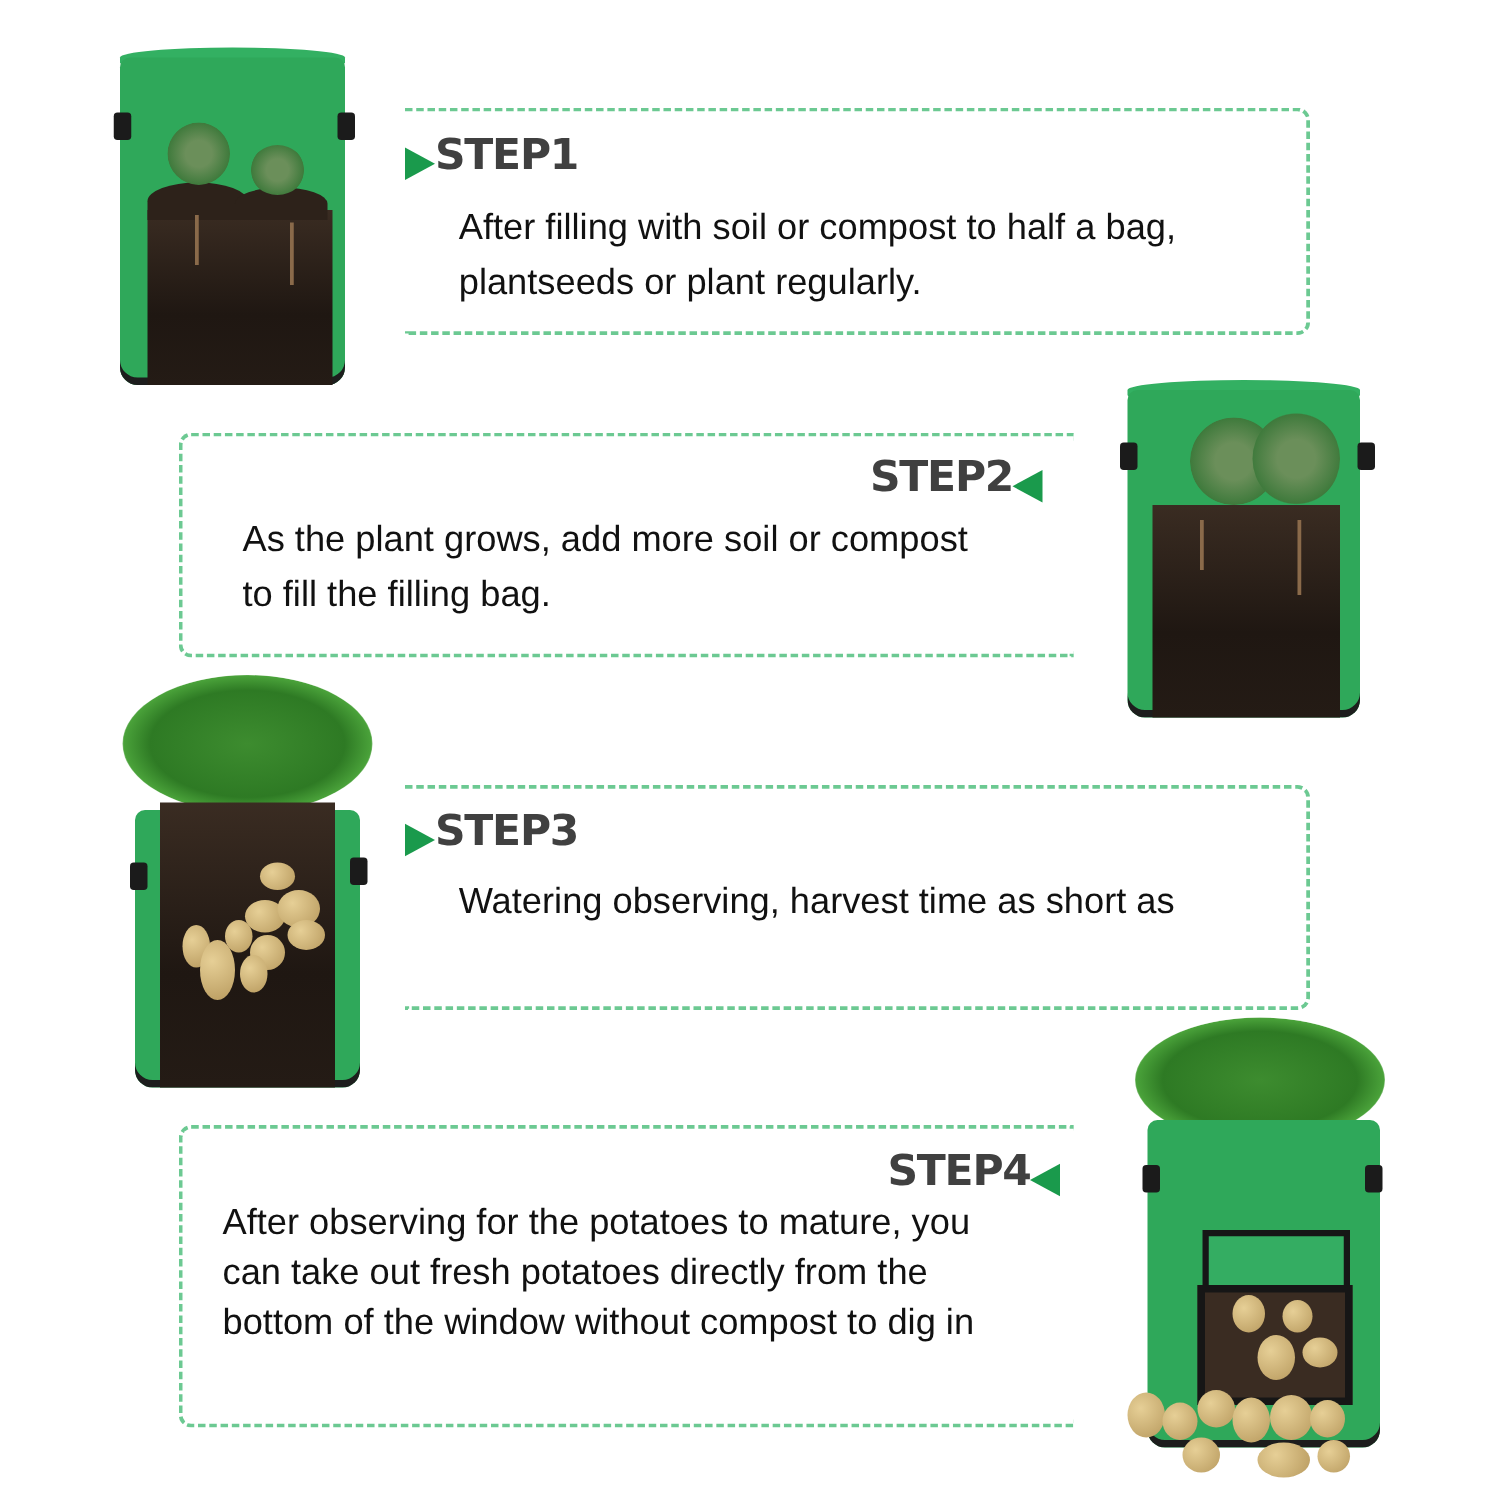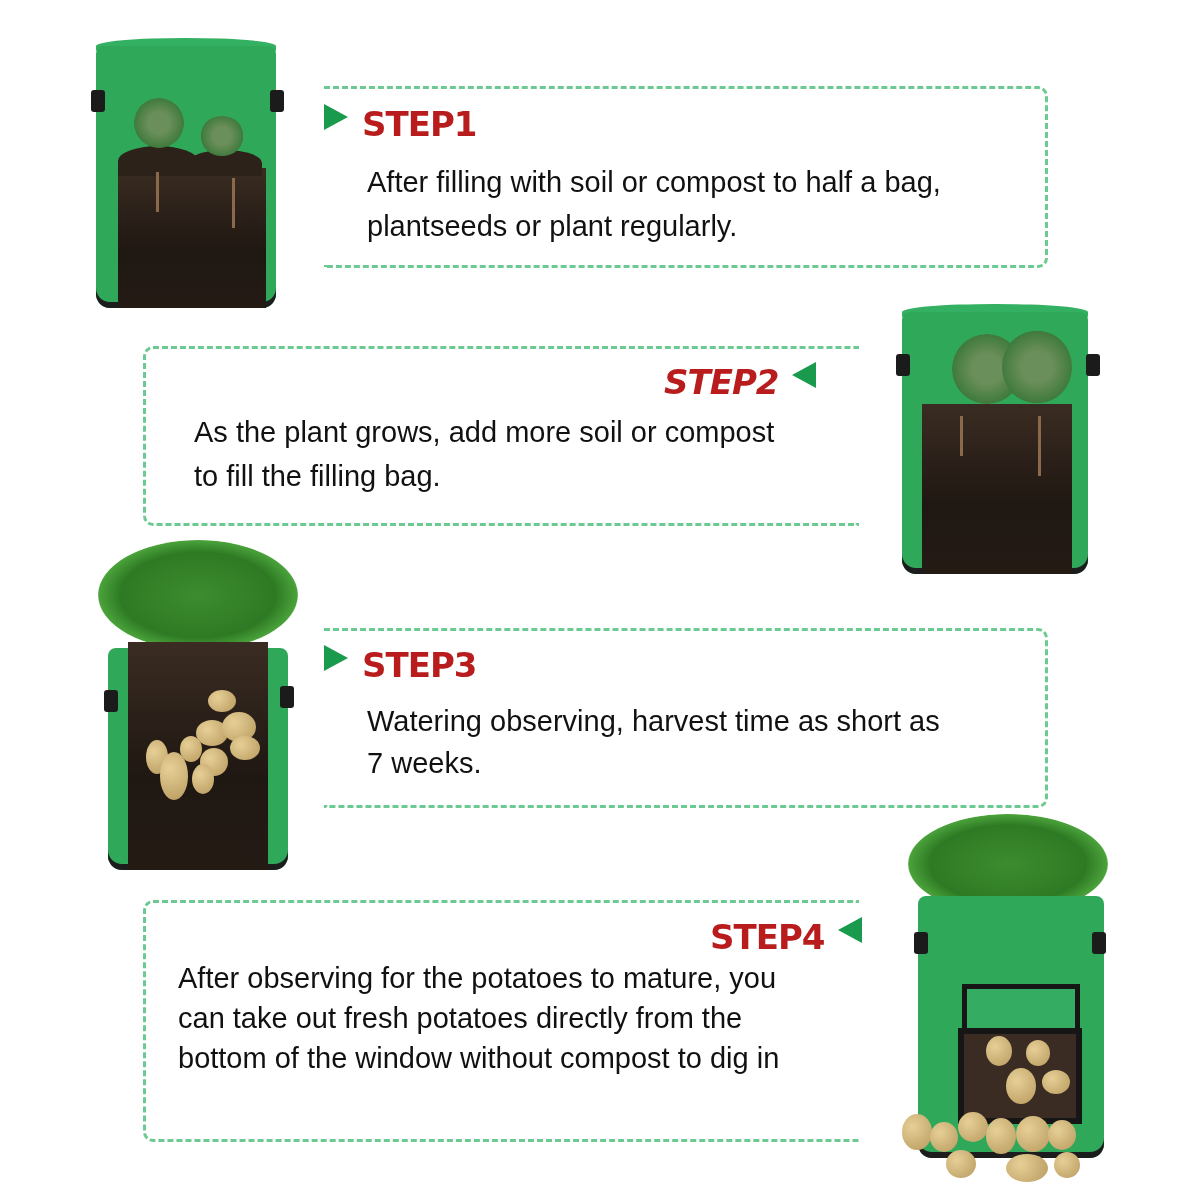--- a/index.html
+++ b/index.html
@@ -2,21 +2,21 @@
 <html><head>
 <meta charset="utf-8">
 <style>
   html, body { margin: 0; padding: 0; background: #ffffff; }
   body { width: 1200px; height: 1200px; position: relative; overflow: hidden; font-family: "Liberation Sans", sans-serif; }
 
   .box { position: absolute; border: 3px dashed #6cc992; border-radius: 10px; box-sizing: border-box; }
   .box.left-open { border-left: none; border-top-left-radius: 0; border-bottom-left-radius: 0; }
   .box.right-open { border-right: none; border-top-right-radius: 0; border-bottom-right-radius: 0; }
 
-  .step-title { position: absolute; font-family: "DejaVu Sans", sans-serif; font-weight: bold; color: #b91c1c; font-size: 34px; letter-spacing: -1px; display: flex; align-items: flex-start; gap: 14px; }
+  .step-title { position: absolute; font-family: "DejaVu Sans", sans-serif; font-weight: bold; color: #404040; font-size: 34px; letter-spacing: -1px; display: flex; align-items: flex-end; }
   .tri-right { width: 0; height: 0; border-top: 13px solid transparent; border-bottom: 13px solid transparent; border-left: 24px solid #1a9a4c; }
   .tri-left { width: 0; height: 0; border-top: 13px solid transparent; border-bottom: 13px solid transparent; border-right: 24px solid #1a9a4c; }
 
   .step-text { position: absolute; color: #111; font-size: 29px; line-height: 44px; }
 
   
   .bag { position: absolute; }
   .bag .body { position: absolute; background: #2fa85a; border-radius: 8px 8px 14px 14px; box-shadow: inset 0 -6px 0 #1d1d1d; }
   .bag .rim { position: absolute; background: #33b062; border-radius: 50% / 40%; }
   .bag .soil { position: absolute; background: linear-gradient(#3a2c22, #1f1712 60%, #241b15); }
@@ -50,21 +50,21 @@
 <div class="step-title" style="left:324px;top:104px;">
   <span class="tri-right"></span>
   <span>STEP1</span>
 </div>
 <div class="step-text" style="left:367px;top:160px;">
   <div>After filling with soil or compost to half a bag,</div>
   <div>plantseeds or plant regularly.</div>
 </div>
 
 <div class="box right-open" style="left:143px;top:346px;width:716px;height:180px;"></div>
-<div class="step-title" style="left:664px;top:362px;font-style:italic;">
+<div class="step-title" style="left:696px;top:362px;">
   <span>STEP2</span>
   <span class="tri-left"></span>
 </div>
 <div class="step-text" style="left:194px;top:410px;">
   <div>As the plant grows, add more soil or compost</div>
   <div>to fill the filling bag.</div>
 </div>
 
 <div class="bag" style="left:892px;top:304px;width:212px;height:276px;">
   <div class="rim" style="left:10px;top:0;width:186px;height:20px;"></div>
@@ -95,21 +95,20 @@
   <div class="potato" style="left:98px;top:224px;width:22px;height:30px;"></div>
 </div>
 
 <div class="box left-open" style="left:324px;top:628px;width:724px;height:180px;"></div>
 <div class="step-title" style="left:324px;top:645px;">
   <span class="tri-right"></span>
   <span>STEP3</span>
 </div>
 <div class="step-text" style="left:367px;top:700px;line-height:42px;">
   <div>Watering observing, harvest time as short as</div>
-  <div>7 weeks.</div>
 </div>
 
 <div class="box right-open" style="left:143px;top:900px;width:716px;height:242px;"></div>
 <div class="step-title" style="left:710px;top:917px;">
   <span>STEP4</span>
   <span class="tri-left"></span>
 </div>
 <div class="step-text" style="left:178px;top:958px;line-height:40px;">
   <div>After observing for the potatoes to mature, you</div>
   <div>can take out fresh potatoes directly from the</div>

